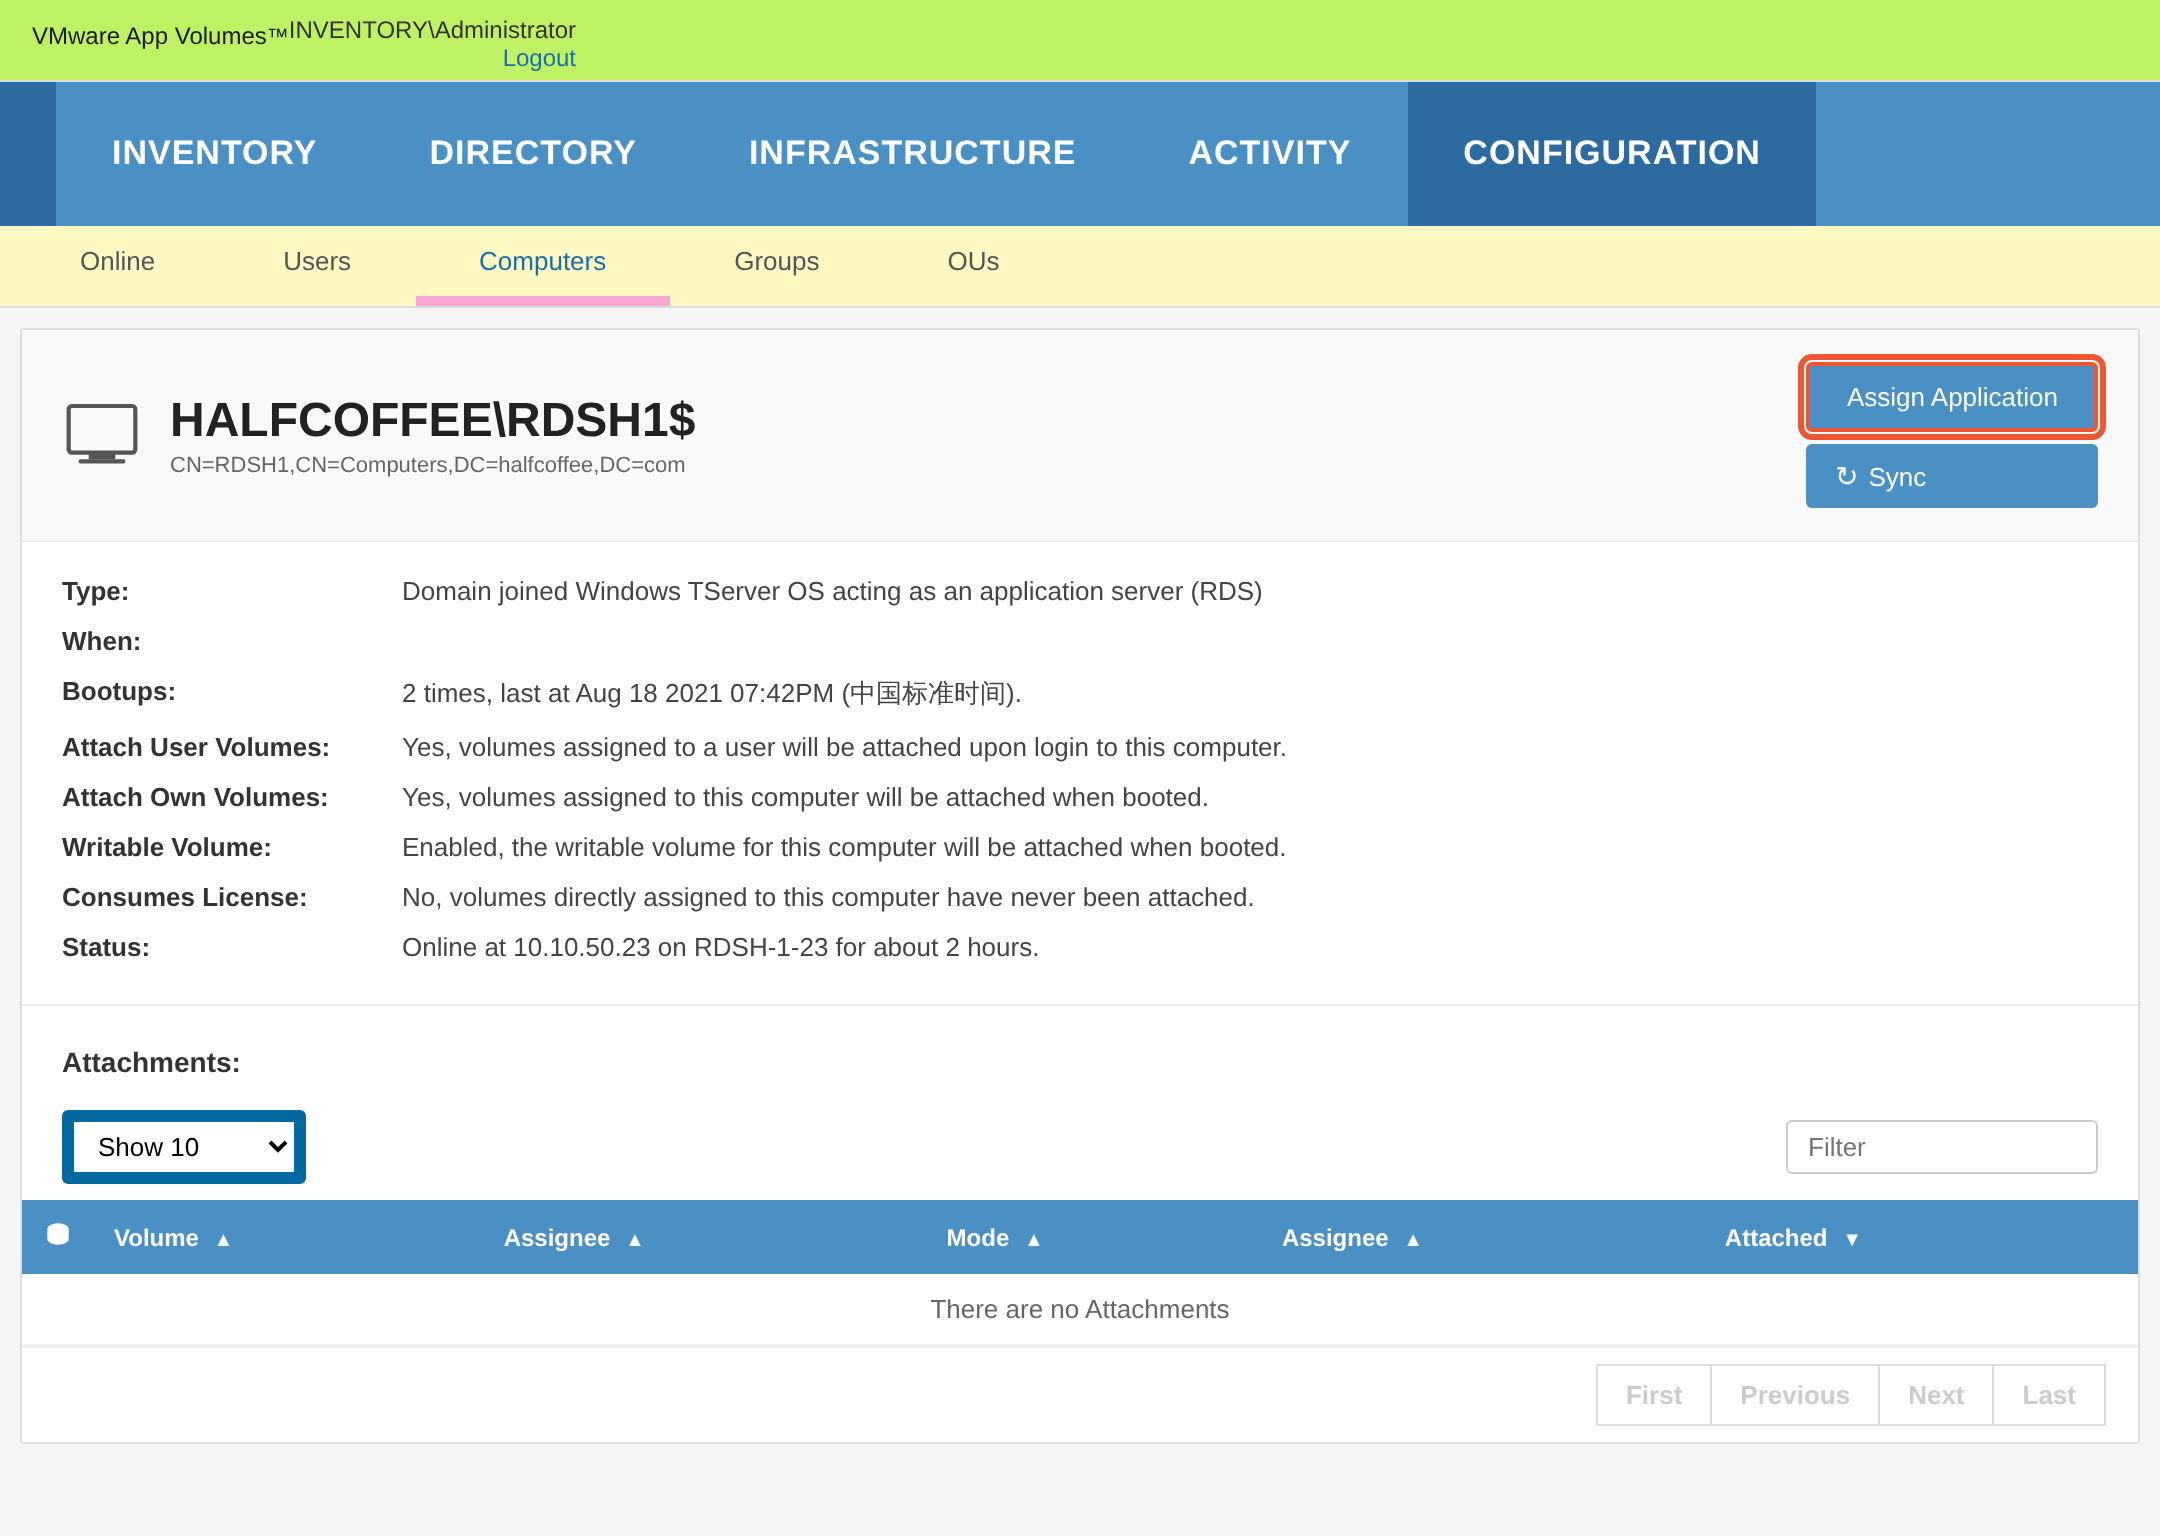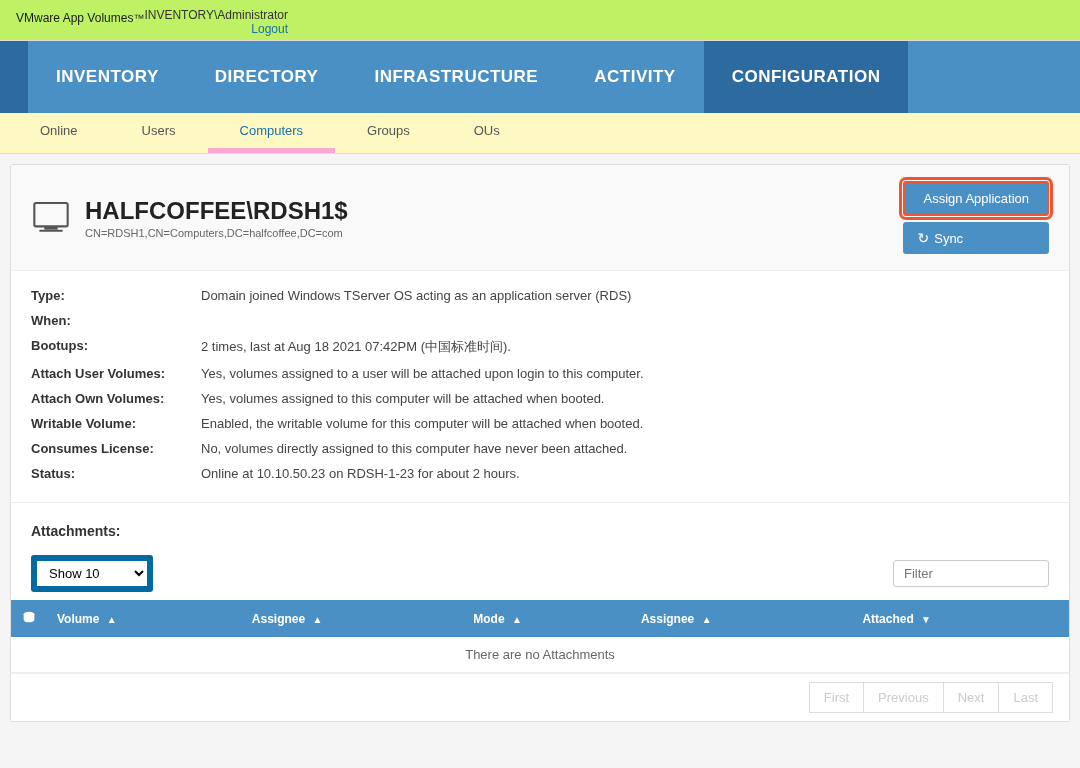--- a/index.html
+++ b/index.html
@@ -237,20 +237,21 @@
       border-top: 1px solid #eee;
     }
     .page-btn {
       padding: 7px 14px;
       border: 1px solid #ddd;
       background: #fff;
       color: #aaa;
       font-size: 13px;
       cursor: pointer;
       border-right: none;
+      font-weight: bold;
     }
     .page-btn:last-child { border-right: 1px solid #ddd; }
     .page-btn.disabled { color: #ccc; cursor: default; }
 
     
     .section-sep {
       border: none;
       border-top: 1px solid #eee;
       margin: 4px 0;
     }

